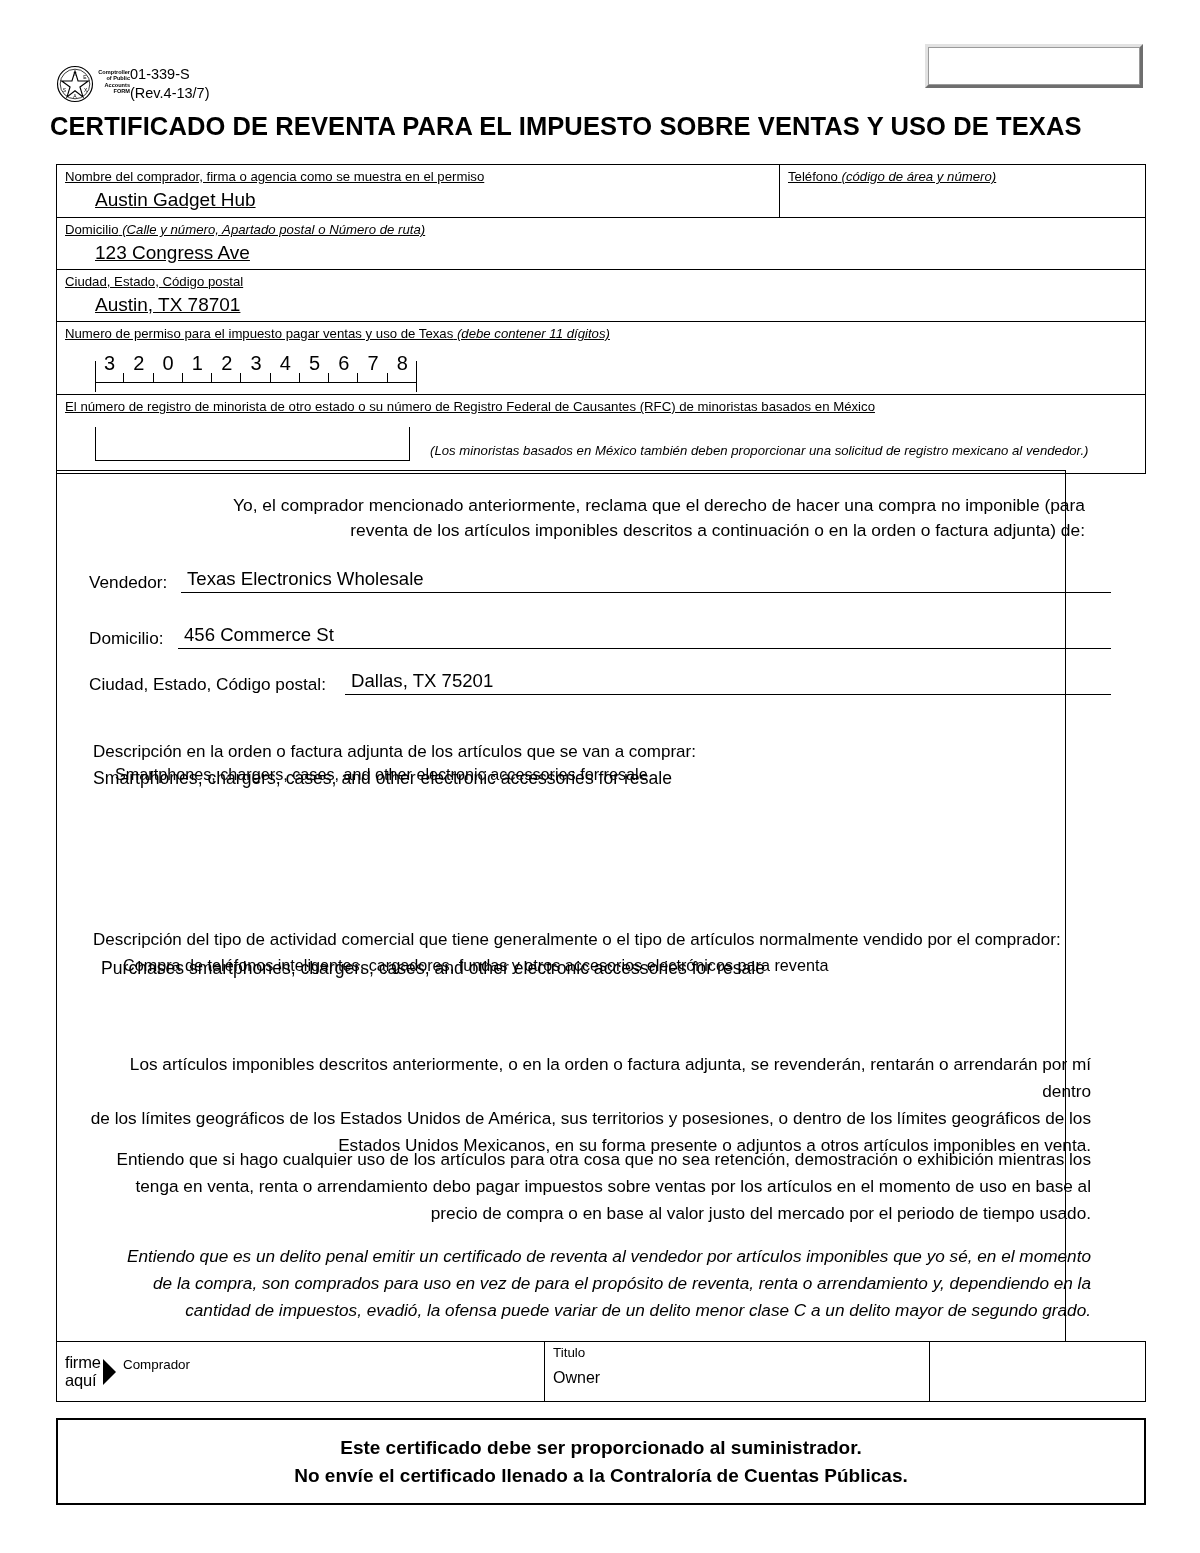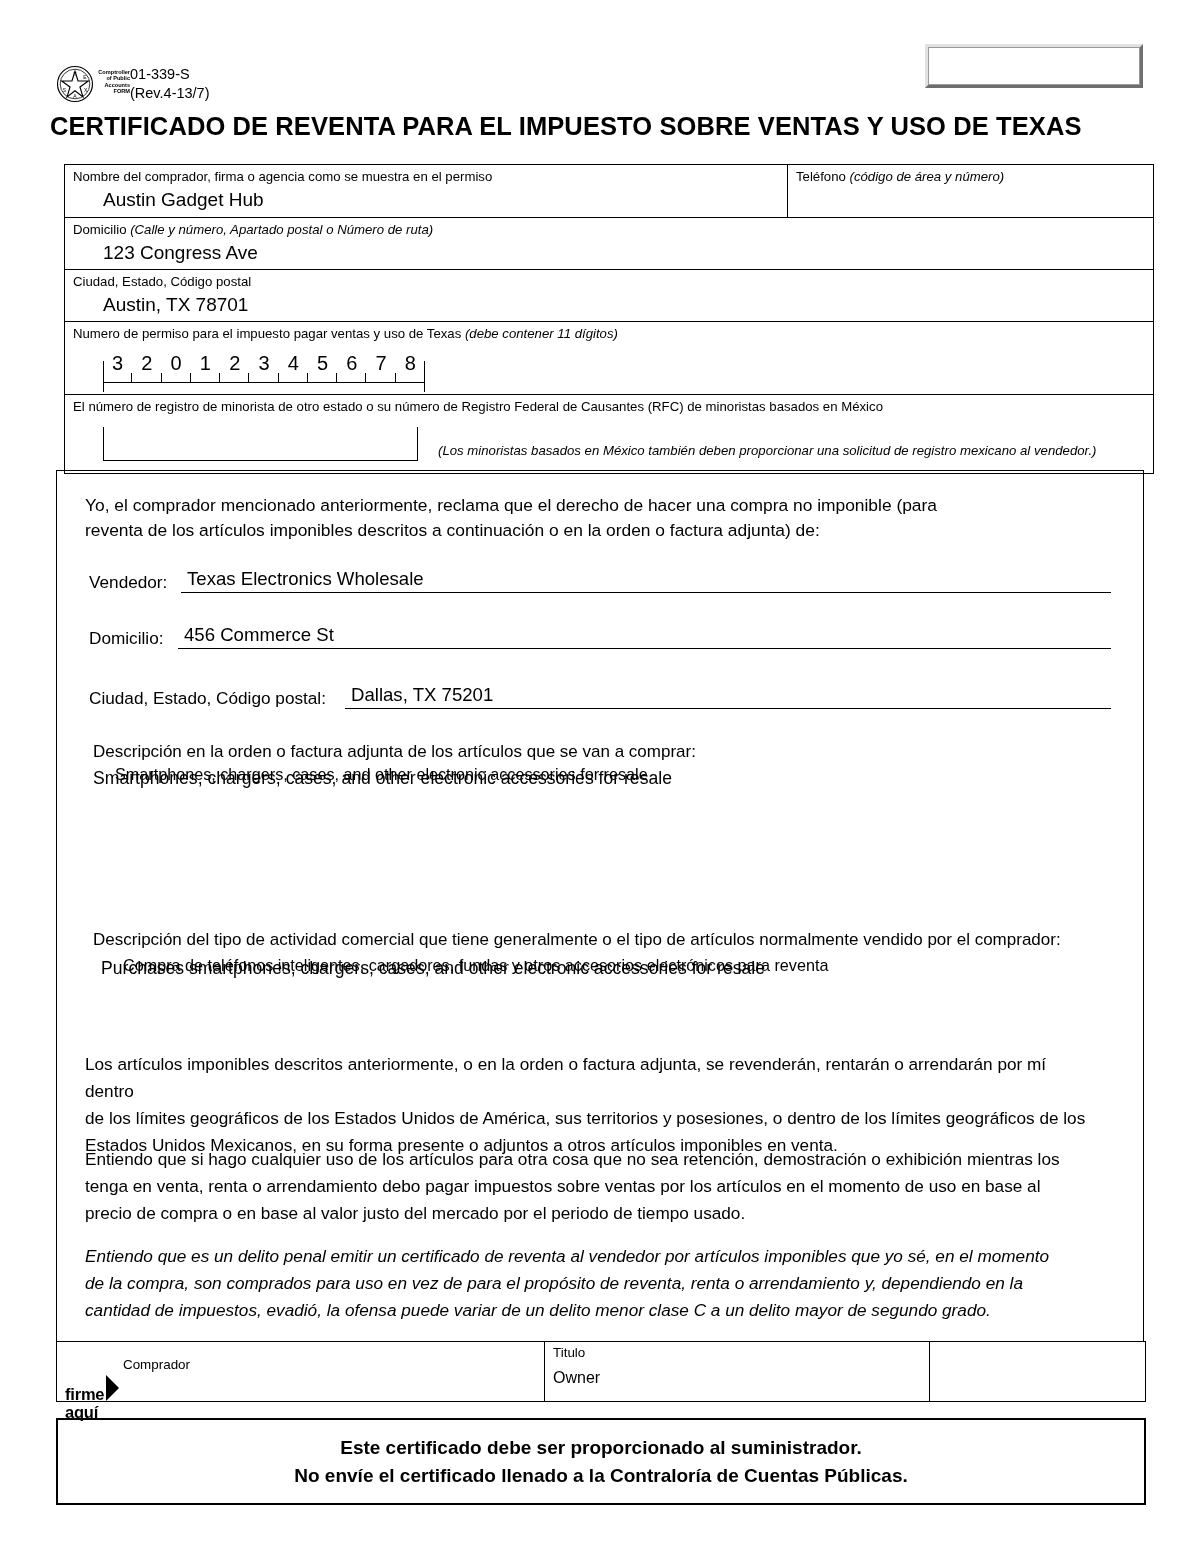--- a/index.html
+++ b/index.html
@@ -96,25 +96,26 @@
     top: 112px;
     font-size: 25.5px;
     font-weight: bold;
     letter-spacing: 0.1px;
     white-space: nowrap;
   }
 
   
   .buyer-block {
     position: absolute;
-    left: 64px;
+    left: 56px;
     top: 164px;
     width: 1090px;
     border: 1.6px solid #000;
     box-sizing: border-box;
+    text-decoration: underline;
   }
   .brow {
     display: flex;
     border-bottom: 1.3px solid #000;
     box-sizing: border-box;
   }
   .brow:last-child { border-bottom: none; }
   .bcell {
     box-sizing: border-box;
     padding: 4px 0 0 8px;
@@ -218,24 +219,25 @@
     font-size: 13.2px;
     font-style: italic;
     white-space: nowrap;
   }
 
   
   .body-block {
     position: absolute;
     left: 56px;
     top: 470px;
-    width: 1088px;
+    width: 1010px;
     height: 872px;
     border: 1.6px solid #000;
     box-sizing: border-box;
+    text-align: right;
   }
 
   .intro {
     position: absolute;
     left: 28px;
     top: 22px;
     width: 1000px;
     font-size: 17.4px;
     line-height: 25px;
   }
@@ -334,23 +336,22 @@
   .firme {
     position: absolute;
     left: 8px;
     top: 12px;
     display: flex;
     align-items: center;
   }
   .firme-text {
     font-size: 16.5px;
     line-height: 17.5px;
-    font-weight: bold;
+    font-weight: normal;
     letter-spacing: -0.2px;
-    margin-top: 32px;
   }
   .firme-arrow {
     width: 0;
     height: 0;
     border-top: 13px solid transparent;
     border-bottom: 13px solid transparent;
     border-left: 13px solid #000;
     margin-left: 2px;
   }
 
@@ -484,21 +485,21 @@
       <div class="vline-rule" style="left:92px; width:930px;"></div>
       <div class="vline-value" style="left:98px;">Texas Electronics Wholesale</div>
     </div>
 
     <div class="vline-row" style="top:148px;">
       <div class="vline-label">Domicilio:</div>
       <div class="vline-rule" style="left:89px; width:933px;"></div>
       <div class="vline-value" style="left:95px;">456 Commerce St</div>
     </div>
 
-    <div class="vline-row" style="top:208px;">
+    <div class="vline-row" style="top:194px;">
       <div class="vline-label">Ciudad, Estado, Código postal:</div>
       <div class="vline-rule" style="left:256px; width:766px;"></div>
       <div class="vline-value" style="left:262px;">Dallas, TX 75201</div>
     </div>
 
     <div class="desc-prompt" style="top:270px;">Descripción en la orden o factura adjunta de los artículos que se van a comprar:</div>
     <div class="desc-lines" style="top:296px; height:120px;">
       <div class="desc-written" style="left:0px; top:0px;">Smartphones, chargers, cases, and other electronic accessories for resale</div>
       <div class="desc-written alt" style="left:22px; top:-3px;">Smartphones, chargers, cases, and other electronic accessories for resale</div>
     </div>

